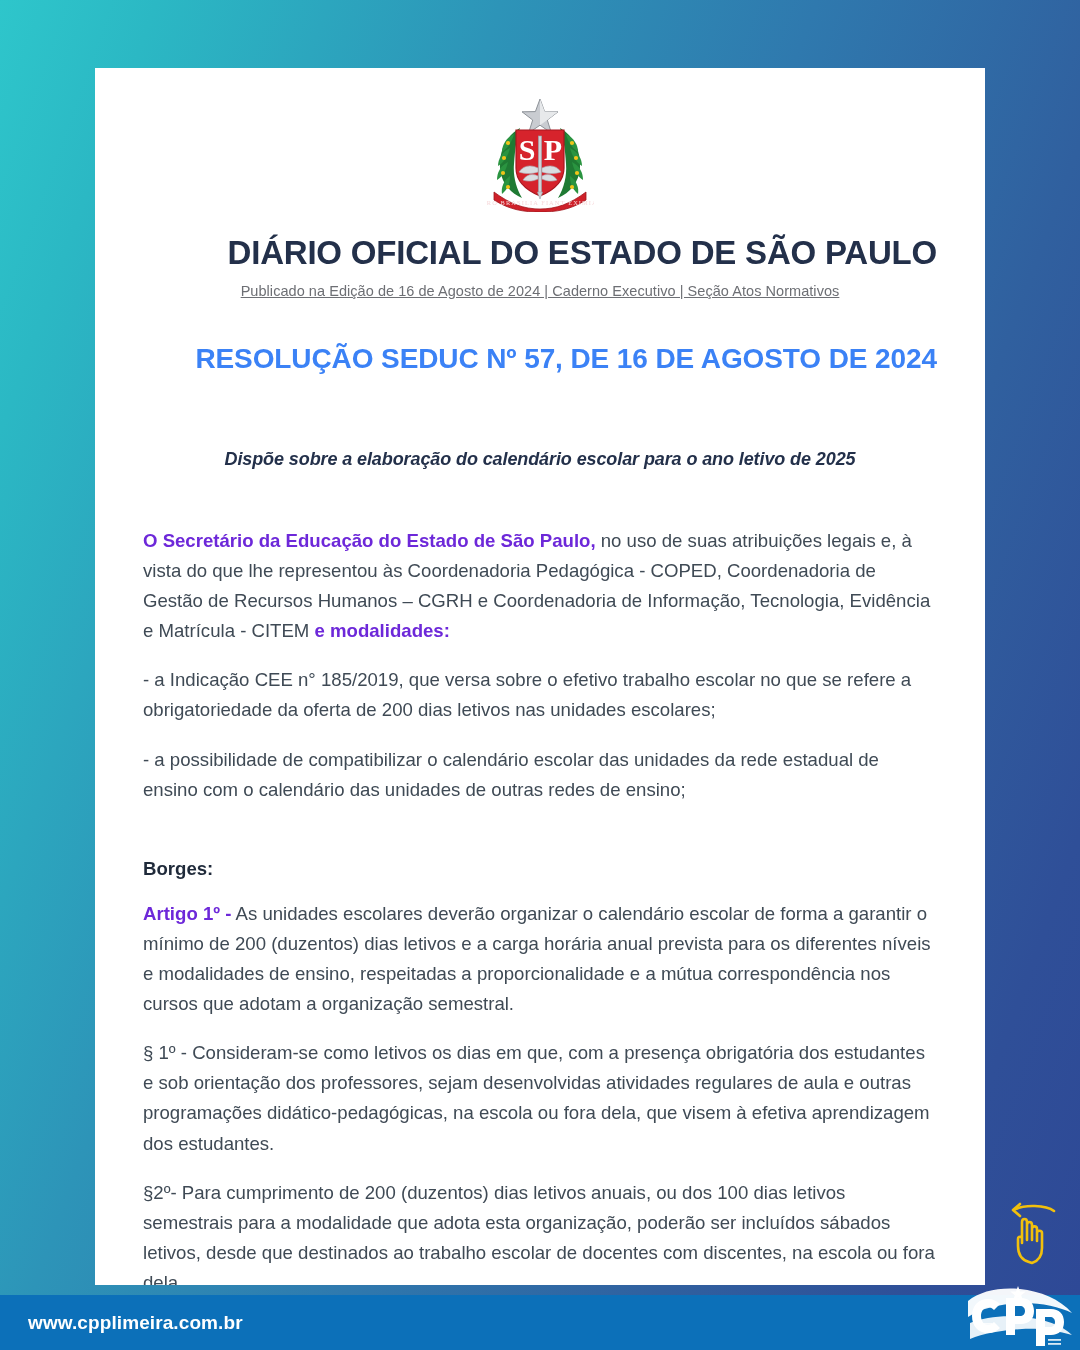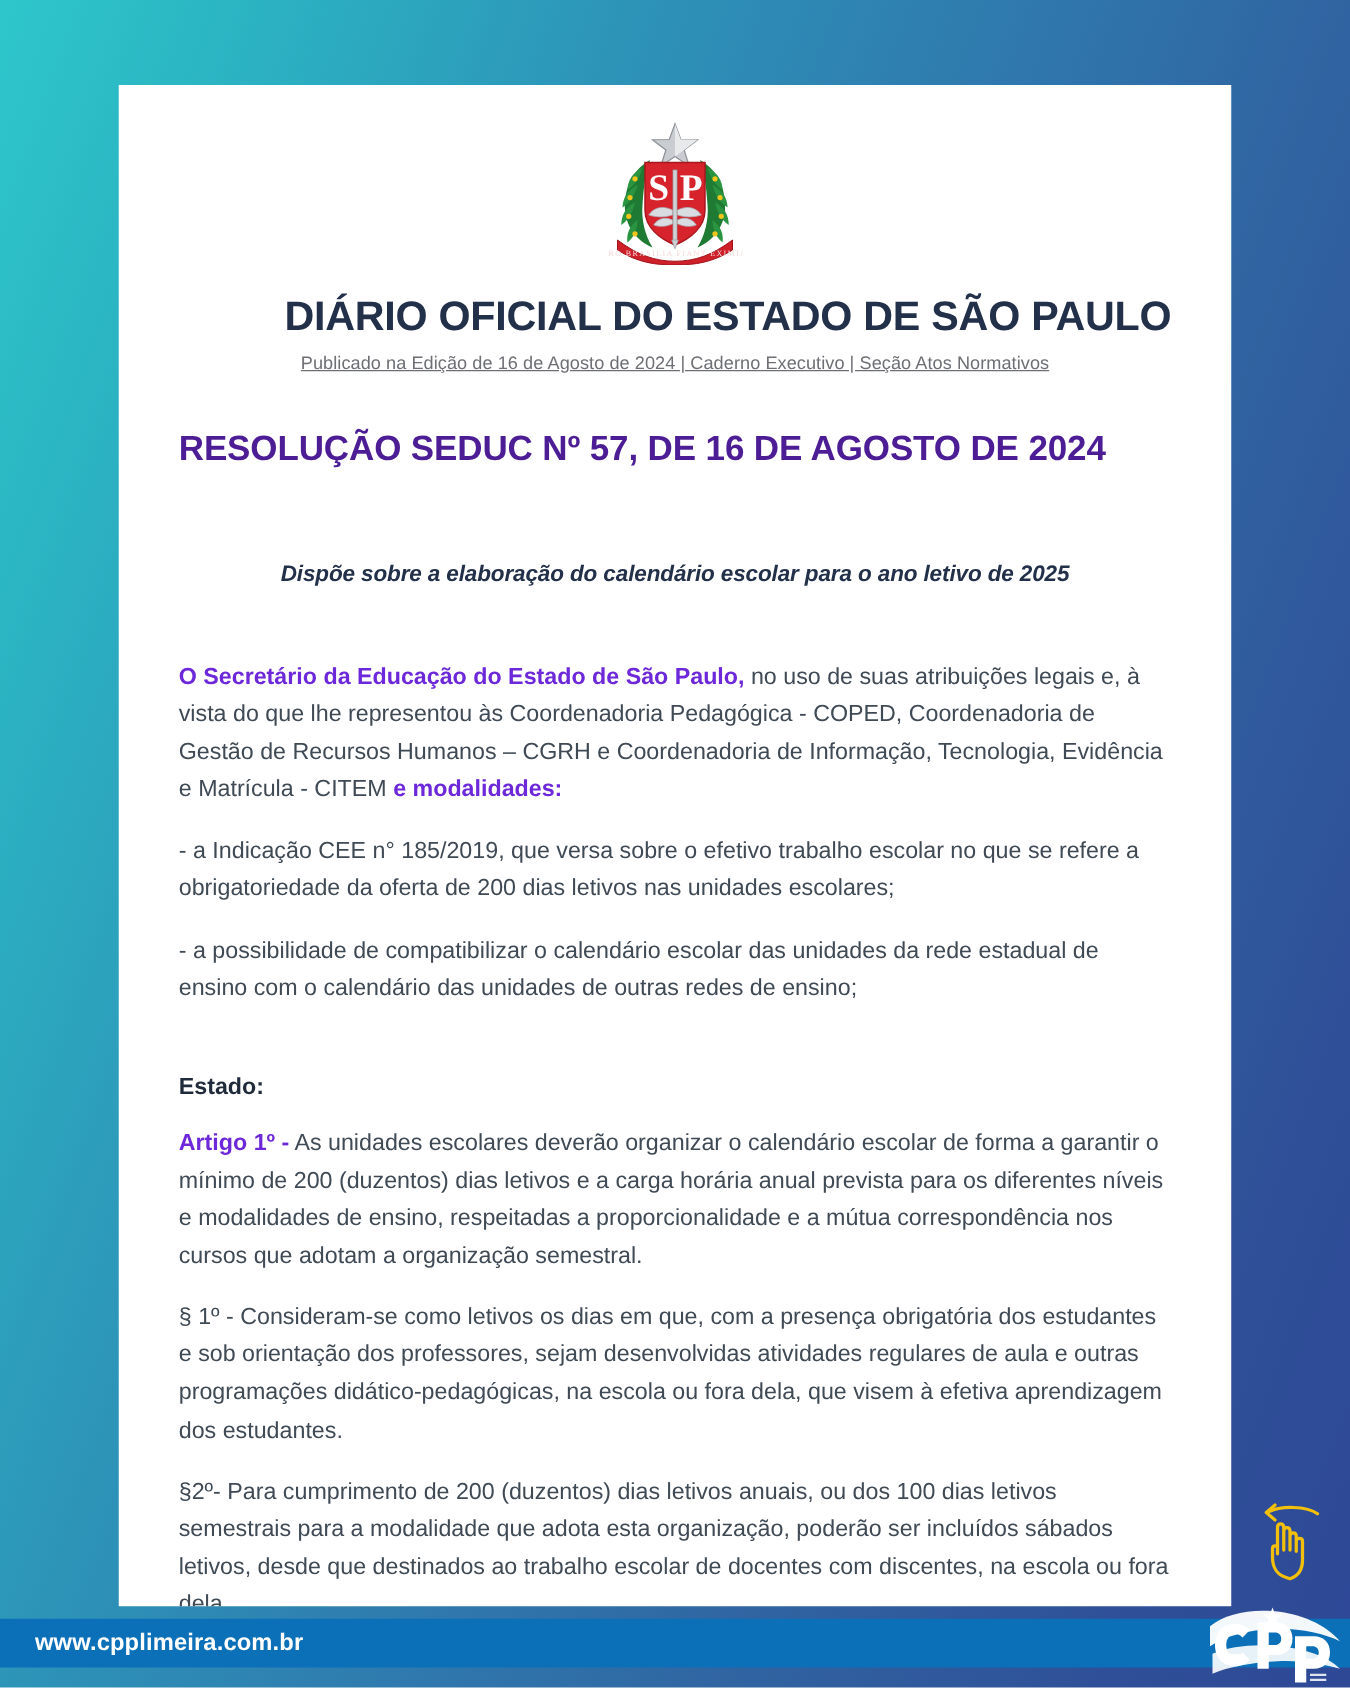--- a/index.html
+++ b/index.html
@@ -56,24 +56,24 @@
   }
   .doc-subline {
     text-align: center;
     font-size: 14.5px;
     color: #6d6f74;
     margin-top: 11px;
     letter-spacing: 0.05px;
     text-decoration: underline;
   }
   .res-title {
-    text-align: left;
+    text-align: right;
     font-size: 28px;
     font-weight: bold;
-    color: #4c1d95;
+    color: #3b82f6;
     margin-top: 44px;
     letter-spacing: -0.1px;
   }
   .res-sub {
     text-align: center;
     font-size: 18px;
     font-weight: bold;
     font-style: italic;
     color: #23304a;
     margin-top: 74px;
@@ -100,21 +100,21 @@
     color: #1f2a3a;
     margin-bottom: 19px;
   }
 
   
   .footer-bar {
     position: absolute;
     left: 0;
     right: 0;
     top: 1295px;
-    height: 39px;
+    height: 55px;
     background: #0c70b9;
     display: flex;
     align-items: center;
     padding-left: 28px;
   }
   .footer-site {
     color: #ffffff;
     font-size: 19px;
     font-weight: bold;
     letter-spacing: 0.1px;
@@ -223,21 +223,21 @@
 
     <p class="para"><b>O Secretário da Educação do Estado de São Paulo,</b><span> no uso de suas atribuições legais e, à vista do que lhe representou às Coordenadoria Pedagógica - COPED, Coordenadoria de Gestão de Recursos Humanos – CGRH e Coordenadoria de Informação, Tecnologia, Evidência e Matrícula - CITEM </span><b>e modalidades:</b></p>
 
 
     <p class="para">- a Indicação CEE n° 185/2019, que versa sobre o efetivo trabalho escolar no que se refere a obrigatoriedade da oferta de 200 dias letivos nas unidades escolares;</p>
 
     <p class="para">-  a possibilidade de compatibilizar o calendário escolar das unidades da rede estadual de ensino com o calendário das unidades de outras redes de ensino;</p>
 
     <div class="gap-lg"></div>
 
-    <div class="resolve">Estado:</div>
+    <div class="resolve">Borges:</div>
 
     <p class="para"><b>Artigo 1º -</b><span> As unidades escolares deverão organizar o calendário escolar de forma a garantir o mínimo de 200 (duzentos) dias letivos e a carga horária anual prevista para os diferentes níveis e modalidades de ensino, respeitadas a proporcionalidade e a mútua correspondência nos cursos que adotam a organização semestral.</span></p>
 
     <p class="para">§ 1º - Consideram-se como letivos os dias em que, com a presença obrigatória dos estudantes e sob orientação dos professores, sejam desenvolvidas atividades regulares de aula e outras programações didático-pedagógicas, na escola ou fora dela, que visem à efetiva aprendizagem dos estudantes.</p>
 
     <p class="para">§2º- Para cumprimento de 200 (duzentos) dias letivos anuais, ou dos 100 dias letivos semestrais para a modalidade que adota esta organização, poderão ser incluídos sábados letivos, desde que destinados ao trabalho escolar de docentes com discentes, na escola ou fora dela.</p>
   </div>
 </div>
 
 <svg class="swipe-hand" viewBox="0 0 66 74">

